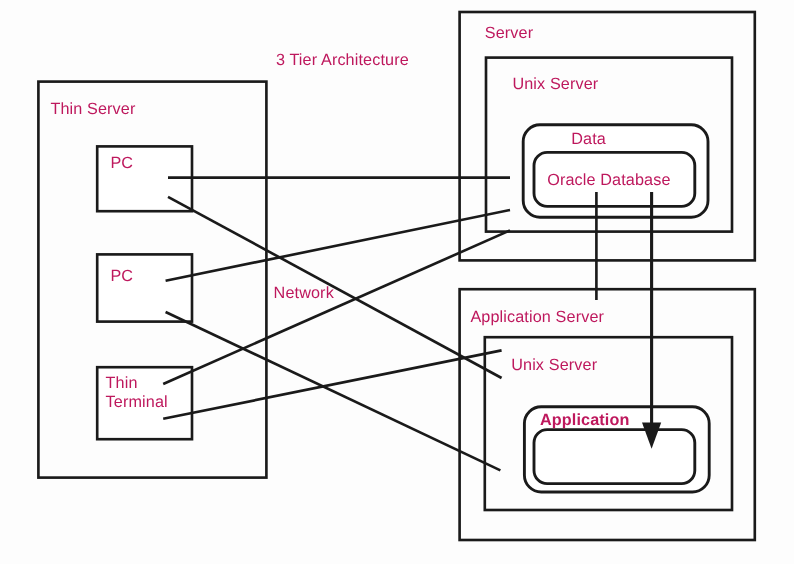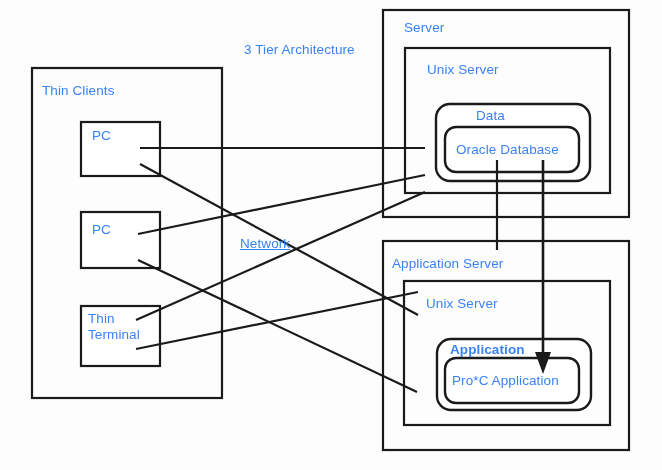--- a/index.html
+++ b/index.html
@@ -23,21 +23,21 @@
     left: 0;
     top: 0;
     width: 662px;
     height: 470px;
   }
   .lbl {
     position: absolute;
     font-size: 13.5px;
     line-height: 16px;
     white-space: pre;
-    color: #3b82f6;
+    color: #be185d;
     letter-spacing: 0.1px;
   }
   .lbl-title {
     font-size: 13.5px;
   }
 </style>
 </head>
 <body>
 
 <div id="canvas">
@@ -84,42 +84,41 @@
 
       <line x1="497" y1="160" x2="497" y2="250"></line>
     </g>
 
     <g>
       <line x1="543" y1="160" x2="543" y2="358" stroke="#1a1a1a" stroke-width="2.6" fill="none"></line>
       <polygon points="543,374 535,352 551,352" fill="#1a1a1a" stroke="none"></polygon>
     </g>
   </svg>
 
-  <div class="lbl lbl-title" style="left:244px; top:42px;">3 Tier Architecture</div>
+  <div class="lbl lbl-title" style="left:230px; top:42px;">3 Tier Architecture</div>
 
-  <div class="lbl" style="left:42px; top:83px;">Thin Clients</div>
+  <div class="lbl" style="left:42px; top:83px;">Thin Server</div>
 
   <div class="lbl" style="left:92px; top:128px;">PC</div>
 
   <div class="lbl" style="left:92px; top:222px;">PC</div>
 
   <div class="lbl" style="left:88px; top:311px;">Thin
 Terminal</div>
 
-  <div class="lbl" style="left:240px; top:236px;text-decoration:underline;">Network</div>
+  <div class="lbl" style="left:228px; top:236px;">Network</div>
 
   <div class="lbl" style="left:404px; top:20px;">Server</div>
 
   <div class="lbl" style="left:427px; top:62px;">Unix Server</div>
 
   <div class="lbl" style="left:476px; top:108px;">Data</div>
 
   <div class="lbl" style="left:456px; top:142px;">Oracle Database</div>
 
   <div class="lbl" style="left:392px; top:256px;">Application Server</div>
 
   <div class="lbl" style="left:426px; top:296px;">Unix Server</div>
 
   <div class="lbl" style="left:450px; top:342px;font-weight:bold;">Application</div>
 
-  <div class="lbl" style="left:452px; top:373px;">Pro*C Application</div>
 
 </div>
 
 </body></html>

